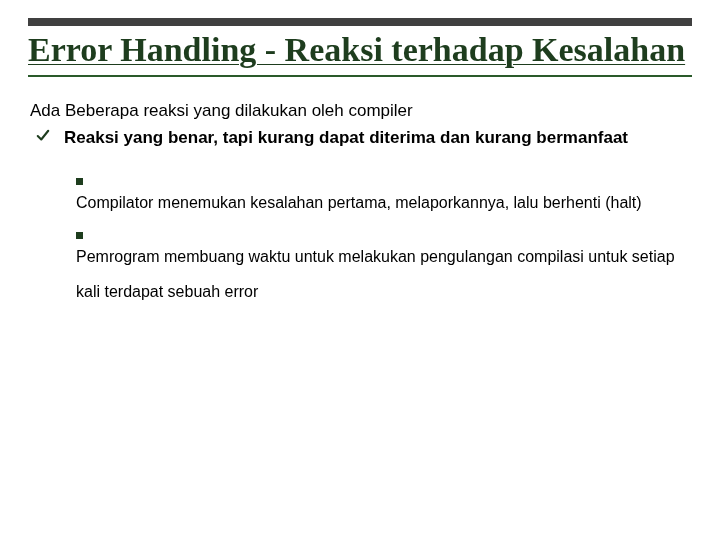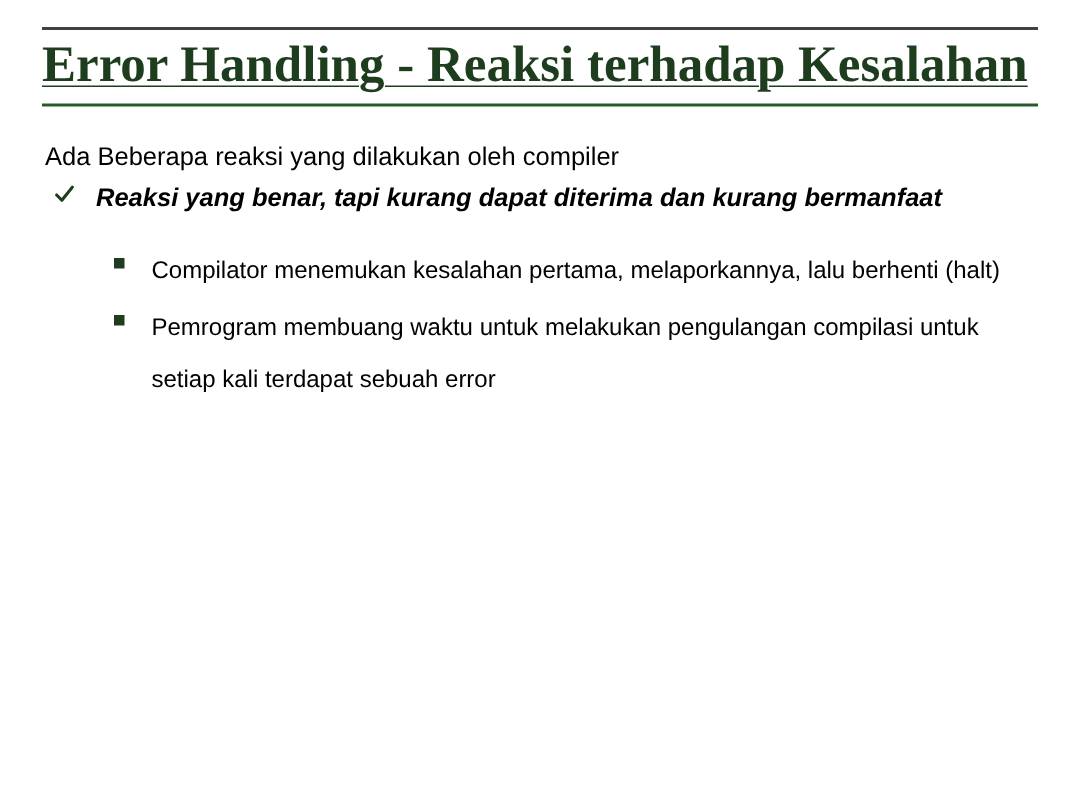--- a/index.html
+++ b/index.html
@@ -5,21 +5,21 @@
   * { margin: 0; padding: 0; box-sizing: border-box; }
   body {
     width: 720px;
     height: 540px;
     background: #ffffff;
     font-family: Arial, "Helvetica Neue", sans-serif;
     padding: 18px 28px 0 28px;
     color: #000;
   }
   .title-block {
-    border-top: 2px solid #404040;
+    border-top: 8px solid #404040;
     border-bottom: 2px solid #2a5a2a;
     padding: 4px 0 6px 0;
     margin-bottom: 22px;
   }
   .title {
     font-family: "Times New Roman", Times, serif;
     font-weight: bold;
     font-size: 34px;
     line-height: 1.15;
     color: #1e3d1e;
@@ -42,29 +42,29 @@
   .check-icon {
     flex: 0 0 auto;
     width: 14px;
     height: 14px;
     margin-top: 6px;
     margin-right: 14px;
   }
   .check-icon svg { display: block; }
   .subhead {
     font-size: 17px;
-    font-style: italic;
     font-weight: bold;
     line-height: 1.8;
   }
   .bullet-row {
     display: flex;
     align-items: flex-start;
     margin-left: 48px;
     margin-bottom: 2px;
+    flex-direction: column;
   }
   .bullet-dot {
     flex: 0 0 auto;
     width: 7px;
     height: 7px;
     background: #1e3d1e;
     margin-top: 9px;
     margin-right: 18px;
   }
   .bullet-text {

